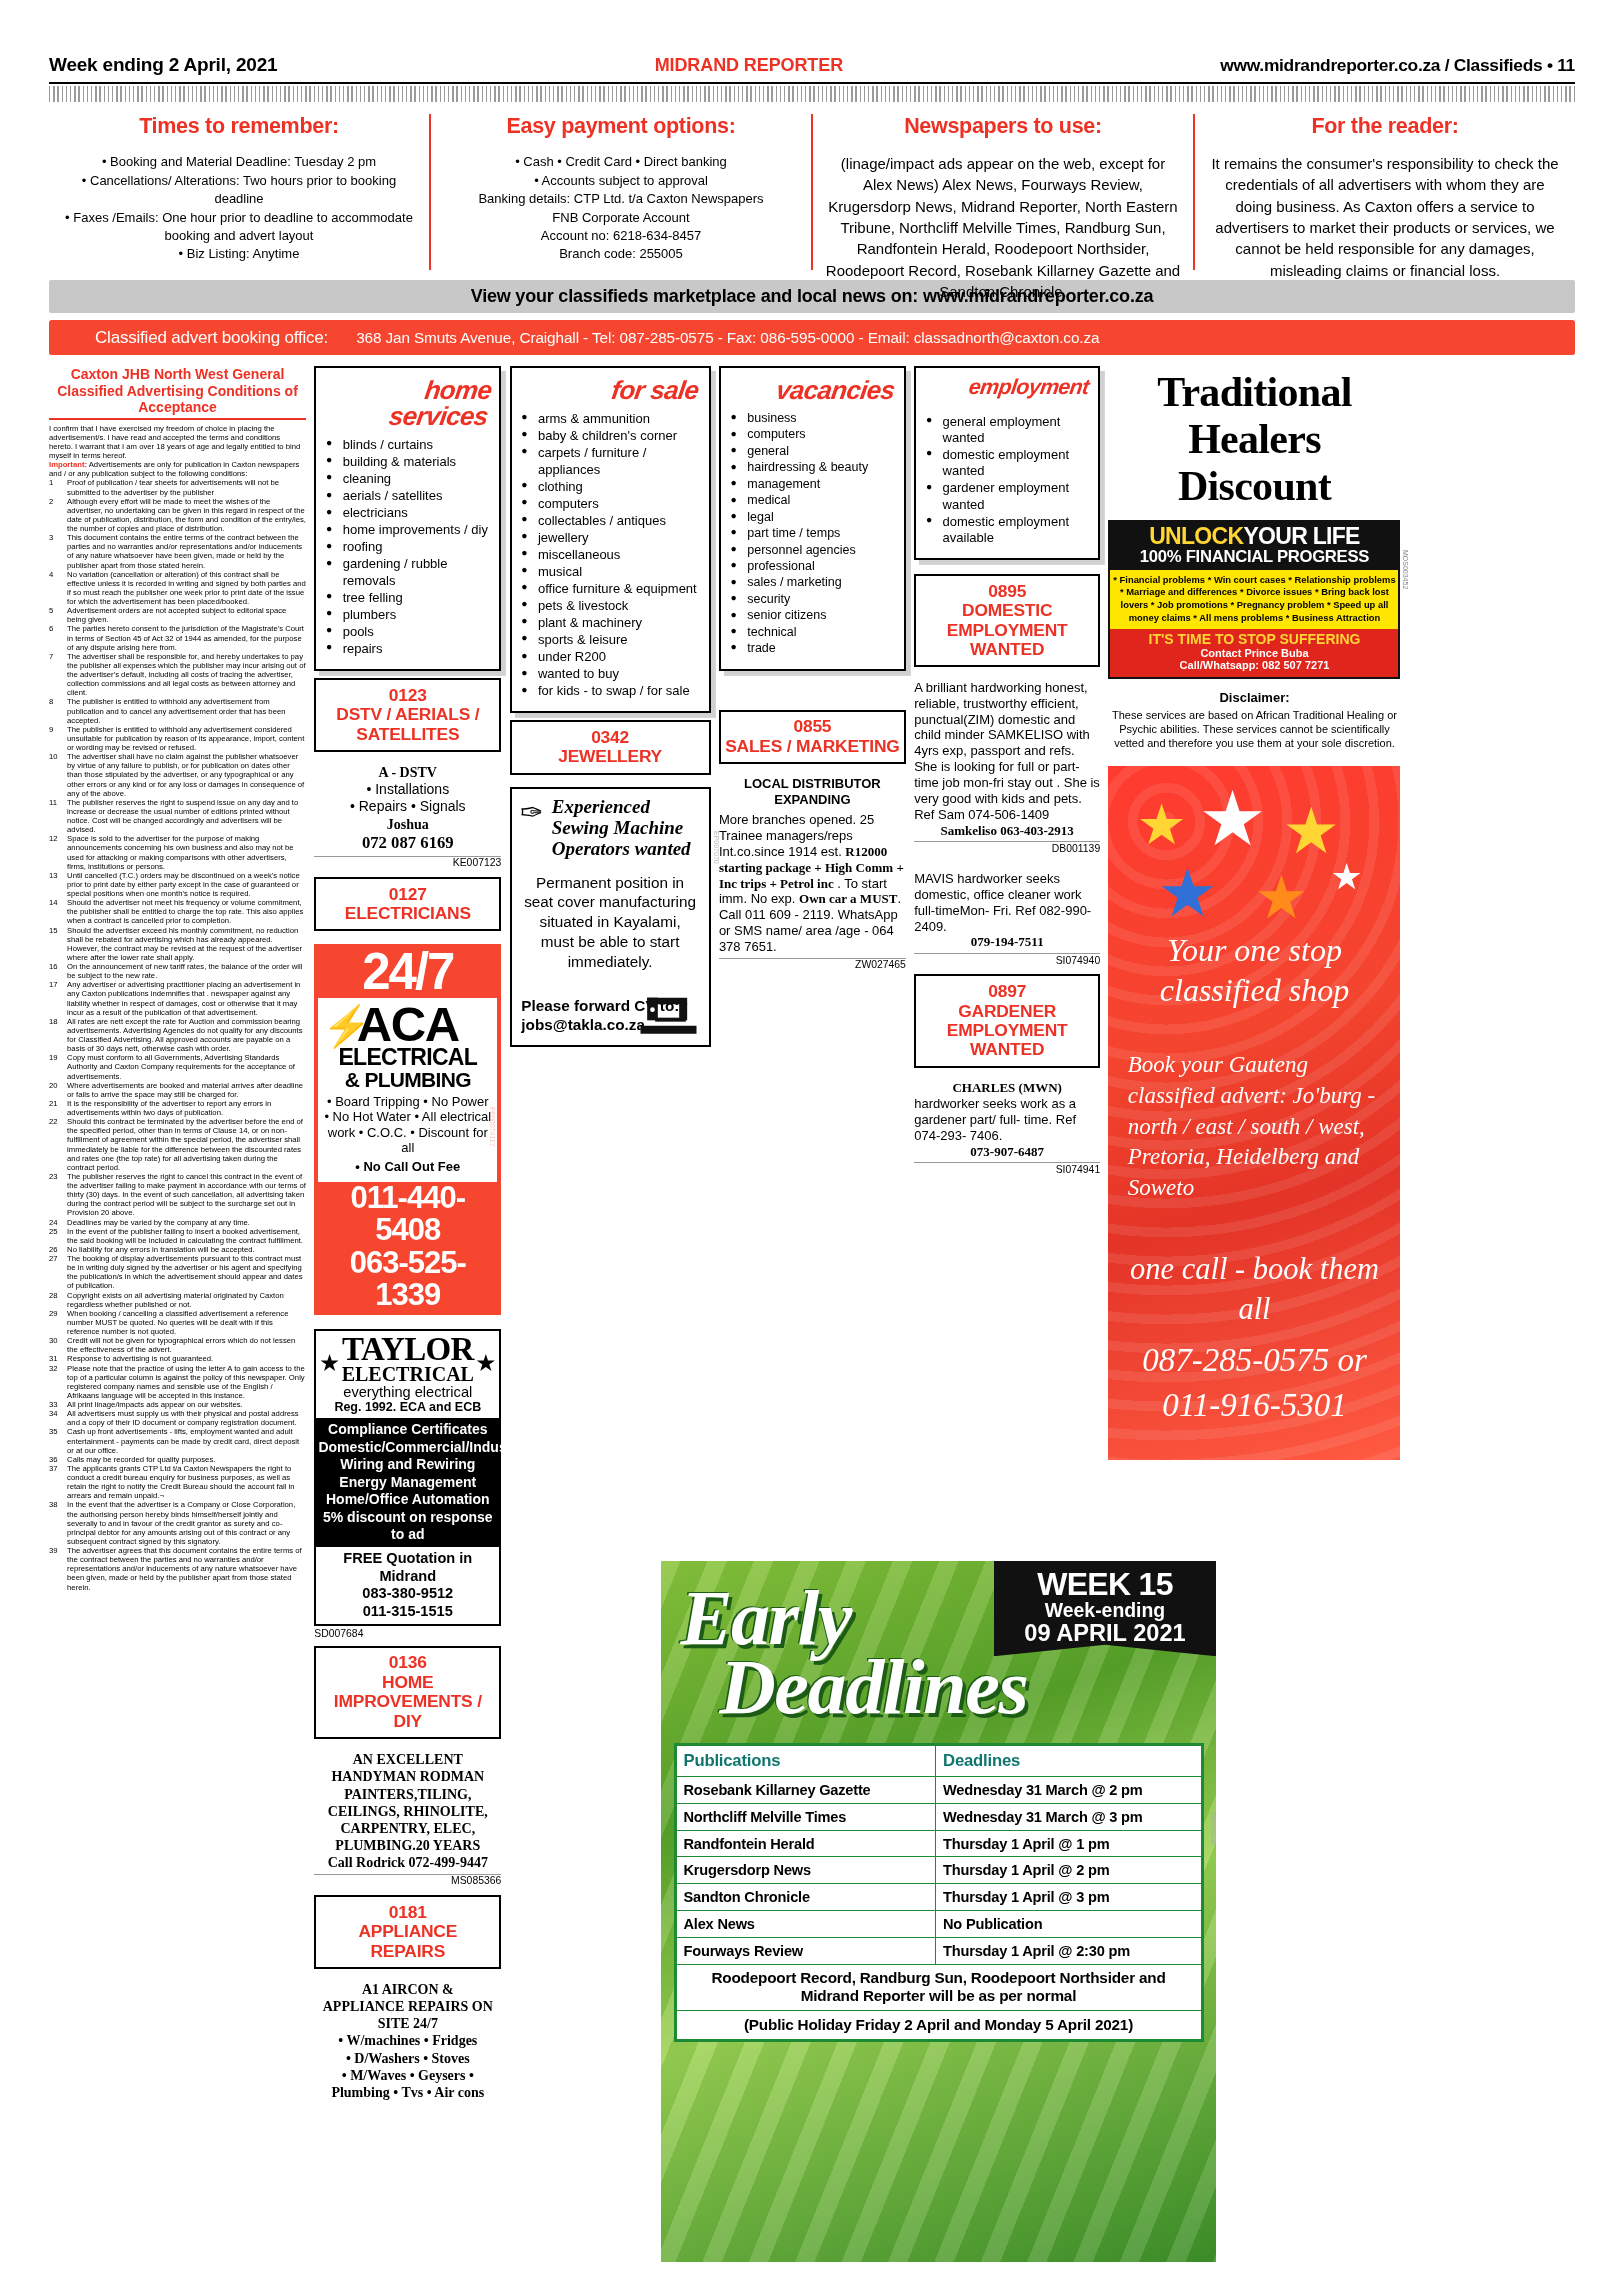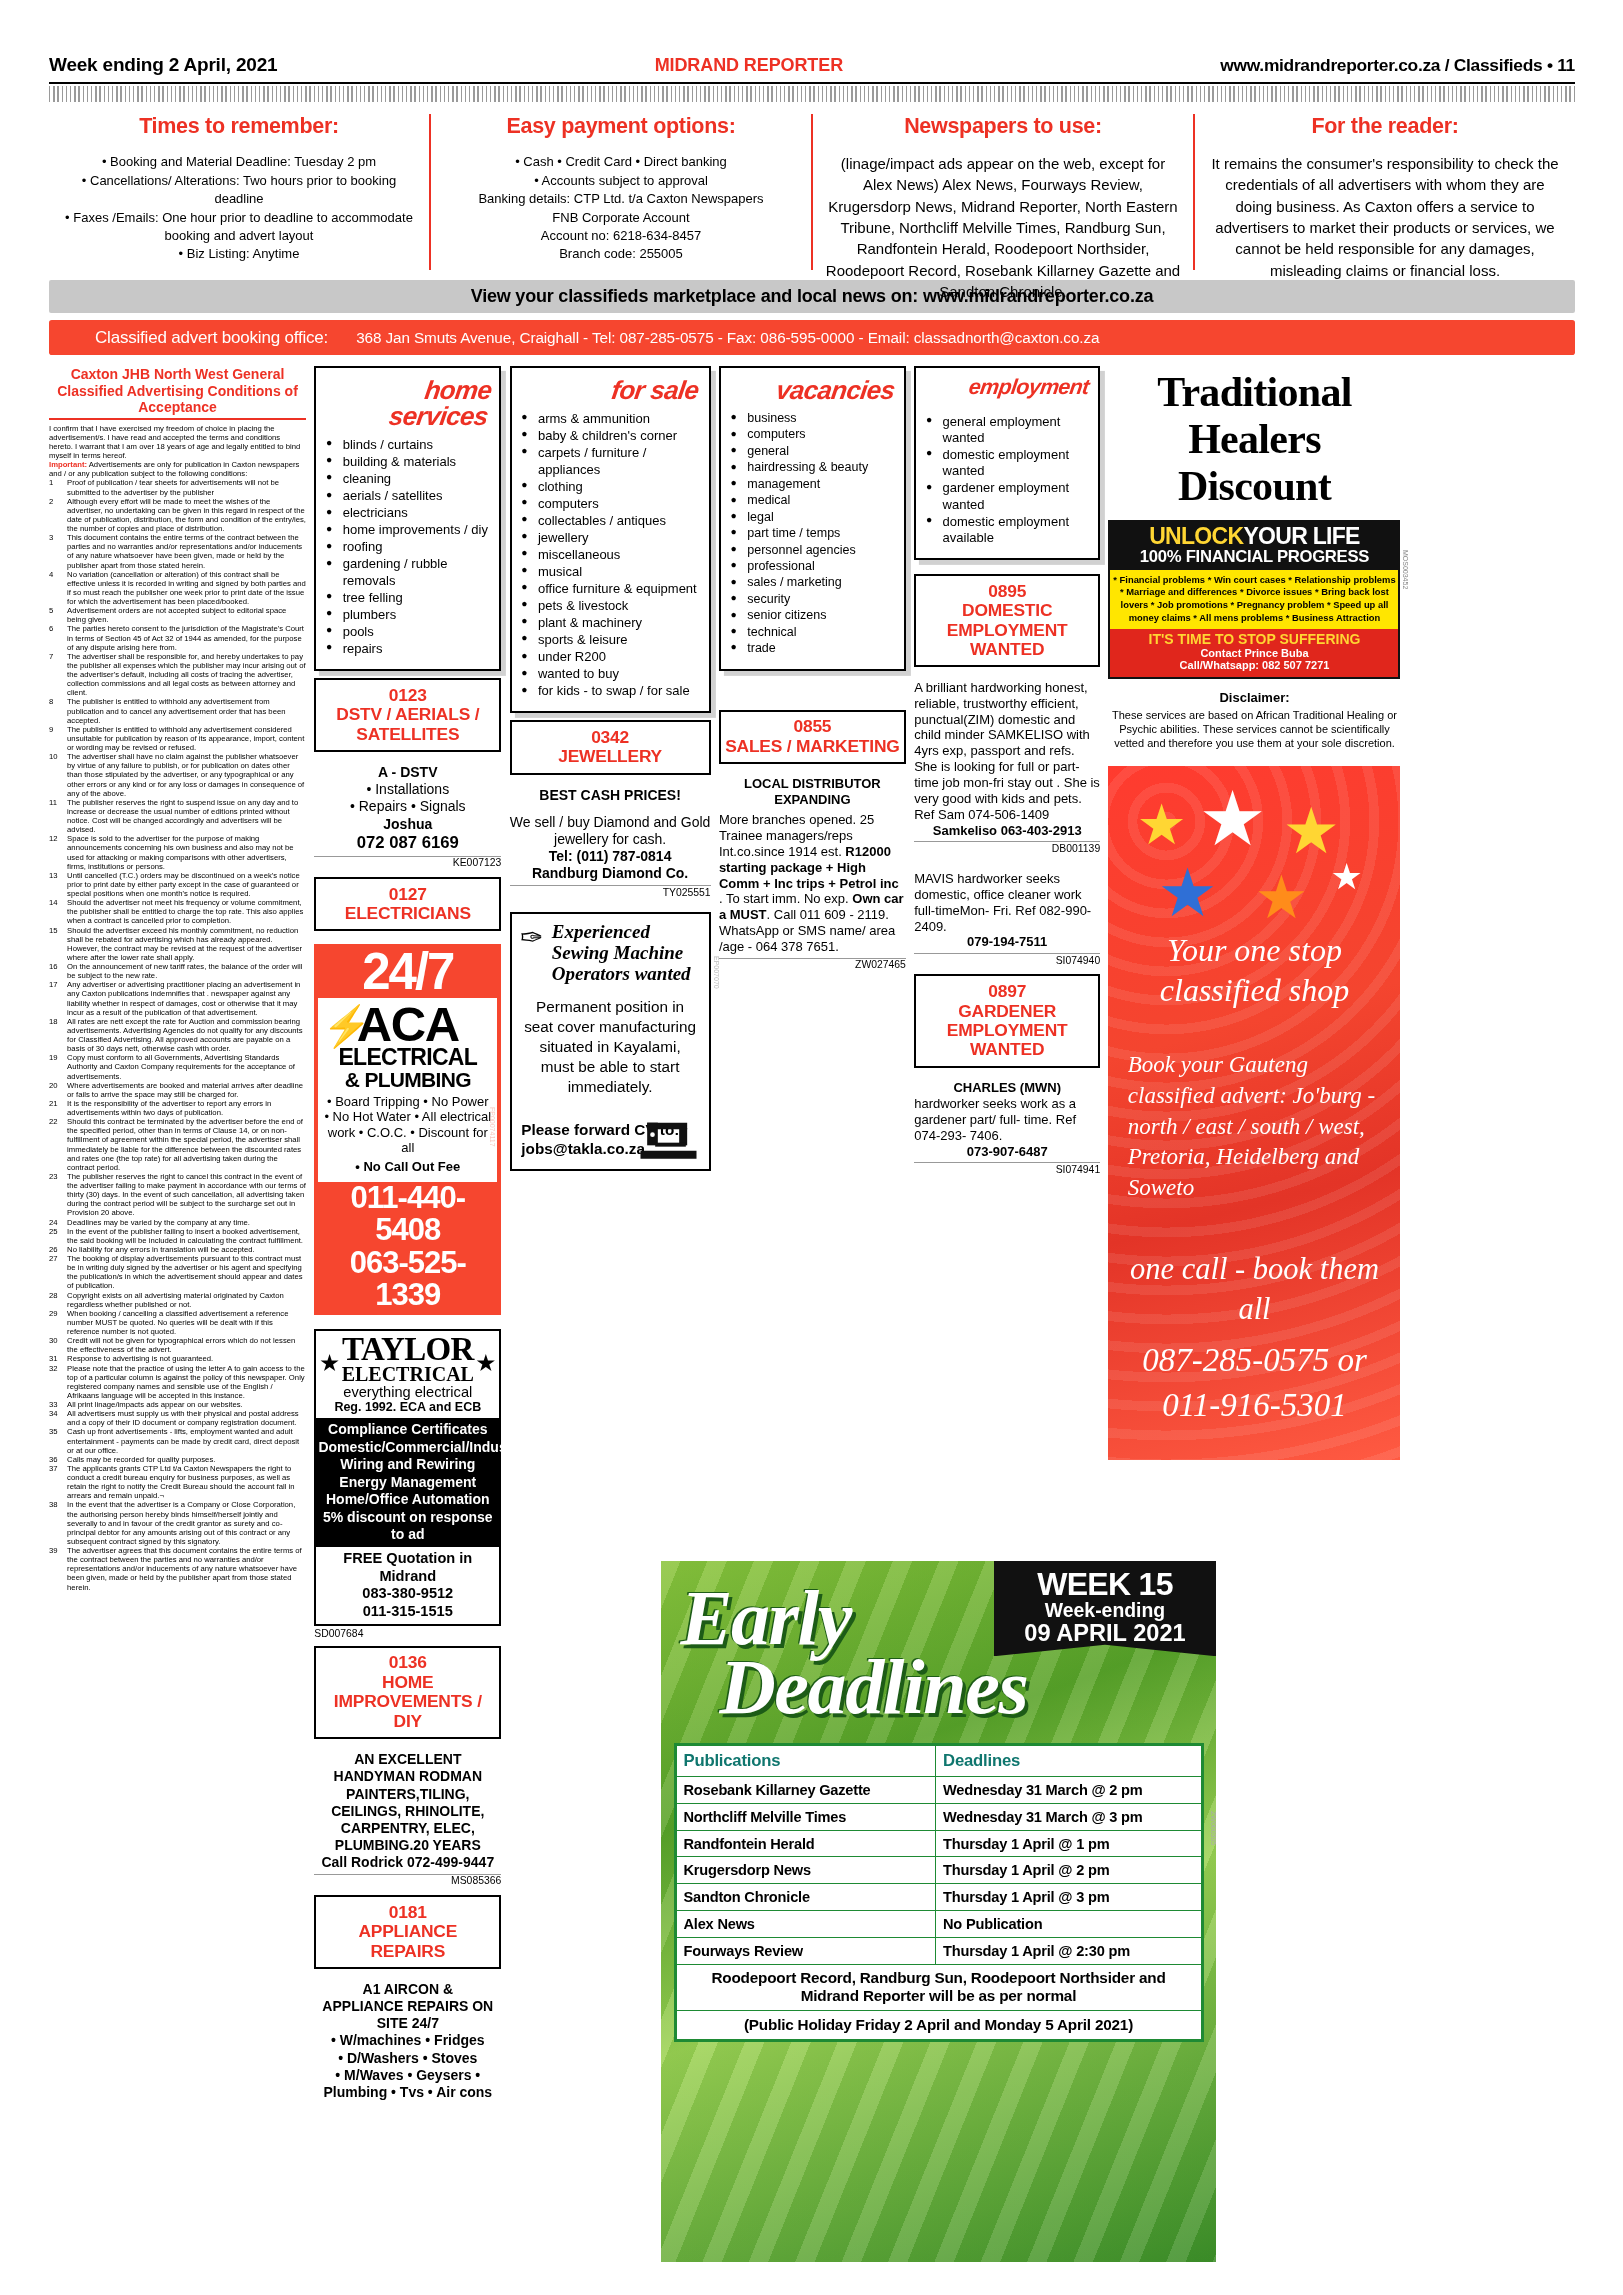--- a/index.html
+++ b/index.html
@@ -73,21 +73,21 @@
               text-align:right; line-height:1.0; margin-bottom:8.3px; letter-spacing:-0.7px;
               transform:skewX(-8deg); }
   .catlist { list-style:none; font-size:13px; line-height:1.26; }
   .catlist li { position:relative; padding-left:16.7px; margin-bottom:0.7px; }
   .catlist li::before { content:"●"; position:absolute; left:0; top:-0.7px; font-size:10.4px; }
 
   
   .codebox { border:2.8px solid #000; text-align:center; color:#ed3124; font-weight:bold;
              font-size:17.4px; line-height:1.12; padding:5.6px 2.8px; margin-top:7px; letter-spacing:-0.2px;}
   .ad { text-align:center; font-size:14px; line-height:1.22; margin-top:12.5px; }
-  .ad b { font-weight:bold; }
+  .ad b { font-weight:bold;font-family:Liberation Serif, serif; }
   .adref { text-align:right; font-size:10.4px; border-top:1.4px solid #999; margin-top:2.8px; padding-top:0.7px;}
   .adref-plain { text-align:left; font-size:10.4px; margin-top:1.4px; }
 
   
   .aca { background:#f6462f; margin-top:12.5px; padding:4.2px; position:relative; }
   .aca .aca-24 { color:#fff; font-weight:bold; font-size:51px; line-height:0.95; text-align:center; letter-spacing:-2.1px;}
   .aca .aca-in { background:#fff; margin-top:1.4px; padding:4.2px 4.2px 7px 4.2px; position:relative;}
   .aca .aca-name { font-weight:bold; font-size:49px; text-align:center; line-height:0.9; letter-spacing:-1.4px;}
   .aca .aca-sub  { font-weight:bold; font-size:23px; text-align:center; line-height:1.0; letter-spacing:-0.7px;}
   .aca .aca-sub2 { font-weight:bold; font-size:21px; text-align:center; line-height:1.0; letter-spacing:-0.7px;}
@@ -505,27 +505,20 @@
           <li>plant &amp; machinery</li>
           <li>sports &amp; leisure</li>
           <li>under R200</li>
           <li>wanted to buy</li>
           <li>for kids - to swap / for sale</li>
         </ul>
       </div>
 
       <div class="codebox" style="white-space:pre-line">0342
 JEWELLERY</div>
-      <div class="ad">
-        <b>BEST CASH PRICES!</b>
-        <div style="margin-top:9.7px">We sell / buy Diamond and Gold jewellery for cash.</div>
-        <b>Tel: (011) 787-0814</b><br>
-        <b>Randburg Diamond Co.</b>
-        <div class="adref">TY025551</div>
-      </div>
 
       <div class="sewing">
         <div class="s-swirl">✑</div>
         <div class="s-title">Experienced Sewing Machine Operators wanted</div>
         <div class="s-body">Permanent position in seat cover manufacturing situated in Kayalami, must be able to start immediately.</div>
         <div class="s-cv" style="white-space:pre-line">Please forward CV to:
 jobs@takla.co.za</div>
         <svg class="s-machine" viewBox="0 0 100 90">
           <path d="M8 70 h84 v12 H8z" fill="#111"></path>
           <path d="M18 28 h16 v34 H18z" fill="#111"></path>

